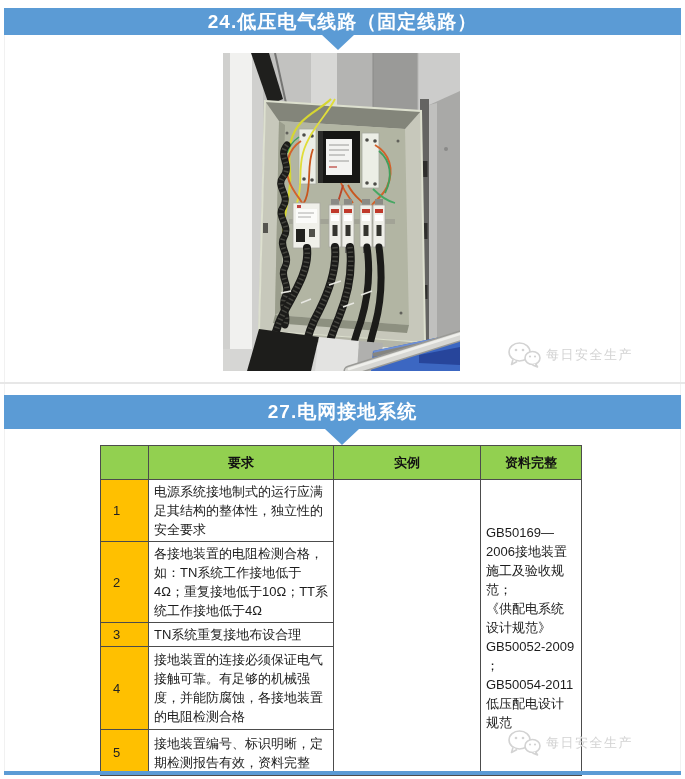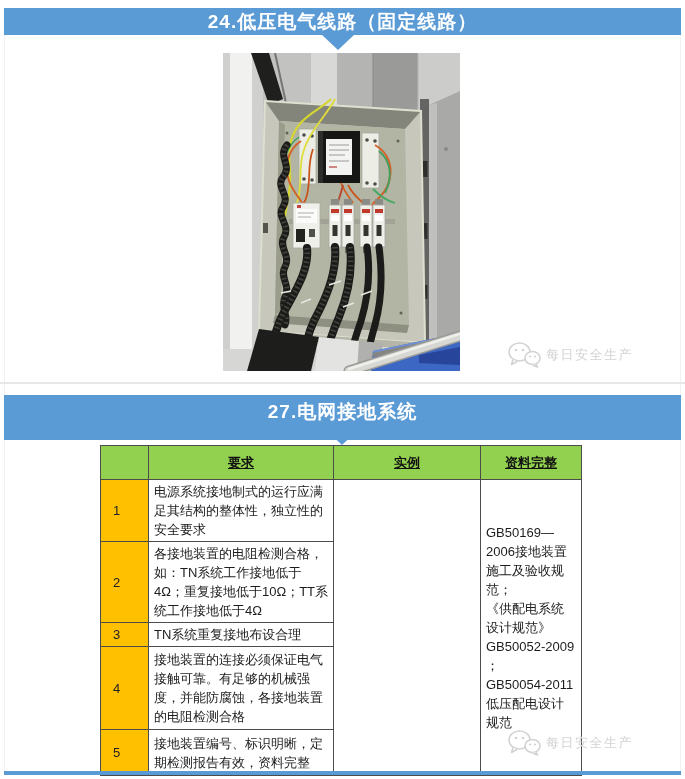--- a/index.html
+++ b/index.html
@@ -3,41 +3,41 @@
 <meta charset="utf-8">
 <style>
   html,body{margin:0;padding:0;background:#ffffff;}
   .page{position:relative;width:685px;height:779px;background:#ffffff;overflow:hidden;
         font-family:"Liberation Sans","DejaVu Sans",sans-serif;}
 
   
   .banner{position:absolute;left:4px;width:677px;background:#5b9bd5;color:#ffffff;
           font-weight:bold;font-size:19px;text-align:center;letter-spacing:1px;}
   .banner1{top:8px;height:27px;line-height:27px;}
-  .banner2{top:395px;height:45px;line-height:34px;}
+  .banner2{top:395px;height:34px;line-height:34px;}
   .pointer{position:absolute;width:0;height:0;
            border-left:17px solid transparent;border-right:17px solid transparent;
            border-top:16px solid #5b9bd5;}
   .pointer1{left:321px;top:34px;}
   .pointer2{left:325px;top:429px;}
 
   .photo{position:absolute;left:223px;top:53px;width:237px;height:318px;}
   .photo svg{display:block;}
 
   .divider{position:absolute;left:0;top:382px;width:685px;height:2px;background:#e7e7e7;}
 
   .side-edge{position:absolute;top:35px;height:736px;width:1px;background:#f1f1f1;}
   .side-l{left:4px;} .side-r{left:680px;}
 
   
   table.req{position:absolute;left:100px;top:445px;border-collapse:collapse;table-layout:fixed;
             color:#1c1c1c;}
   table.req th,table.req td{border:1px solid #4c4c4c;overflow:hidden;}
   table.req th{background:#92d050;font-size:13px;font-weight:bold;color:#111111;
-               height:33px;text-align:center;padding:0;text-decoration:underline;}
+               height:33px;text-align:center;padding:0;}
   td.num{background:#ffc000;font-size:13px;padding:0 0 0 12px;color:#222222;vertical-align:middle;}
   td.reqc{font-size:13px;line-height:19px;padding:2px 5px;vertical-align:middle;}
   td.exc{background:#ffffff;}
   td.stdc{font-size:13px;line-height:19px;padding:3px 5px;vertical-align:middle;
           white-space:pre-line;}
   tr.h1{height:52px;} tr.h2{height:78px;} tr.h3{height:23px;} tr.h4{height:83px;} tr.h5{height:46px;}
 
   
   .watermark{position:absolute;display:flex;align-items:center;color:#d3d3d3;
              font-size:13px;letter-spacing:1.5px;white-space:nowrap;font-family:Liberation Serif, serif;}

